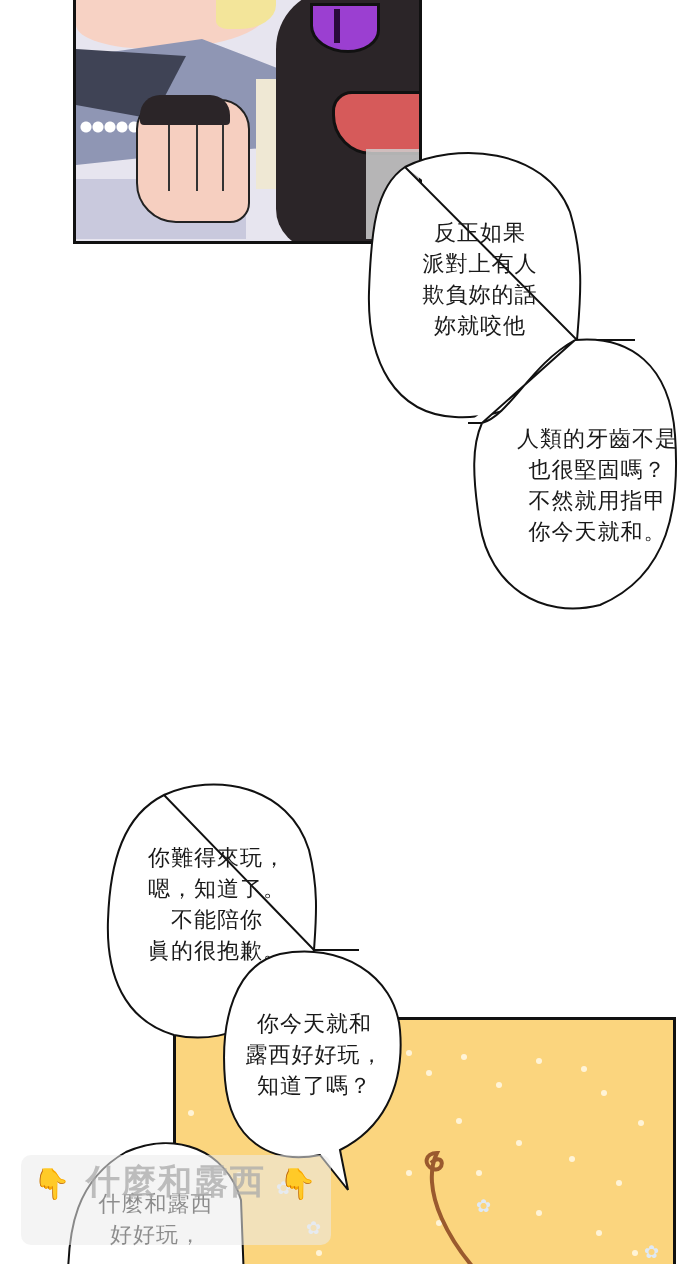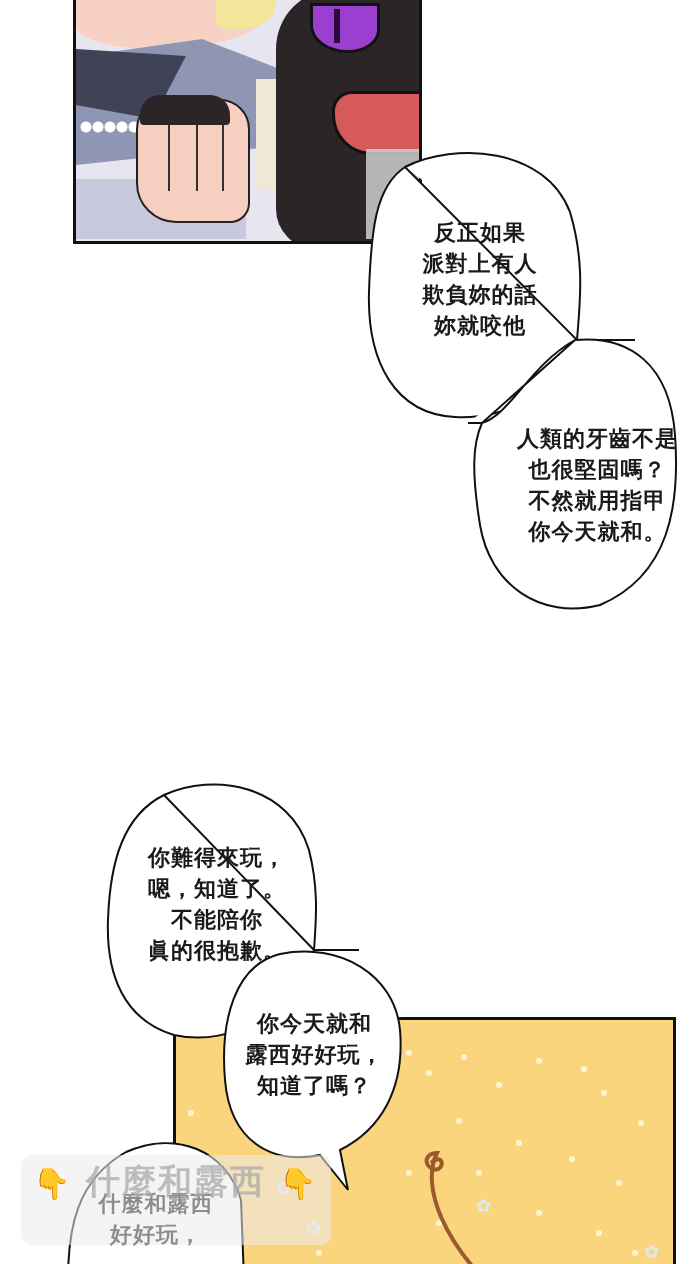--- a/index.html
+++ b/index.html
@@ -27,21 +27,21 @@
                     border-radius:60px 0 0 40px; }
   .panel-top .cat-eye { position:absolute; left:234px; top:4px; width:64px; height:44px; background:#9b3fd1;
                         border:3px solid #111; border-radius:0 0 50% 60%; }
   .panel-top .cat-eye-pupil { position:absolute; left:258px; top:10px; width:6px; height:34px; background:#2a0b3a; }
   .panel-top .cat-mouth { position:absolute; left:256px; top:92px; width:90px; height:58px; background:#d65a5a;
                           border:3px solid #111; border-radius:20px 0 0 40px; }
   .panel-top .cat-paw { position:absolute; left:64px; top:96px; width:90px; height:30px; background:#2b2528; border-radius:20px 20px 4px 4px; }
   .panel-top .fade { position:absolute; left:290px; top:150px; width:60px; height:90px; background:#cfcfcf; opacity:.85; }
 
   
-  .bubble { position:absolute;font-weight:bold; }
+  .bubble { position:absolute; }
   .bubble svg { position:absolute; left:0; top:0; overflow:visible; }
   .bubble-text { position:absolute; left:0; width:100%; text-align:center; color:#1a1a1a;
                  font-size:22px; line-height:31px; letter-spacing:1px; }
   .bubble-text span { display:block; white-space:nowrap; }
 
   
   .panel-yellow { position:absolute; left:173px; top:1017px; width:497px; height:260px;
                   border:3px solid #111; background:#fbd57e; overflow:hidden; }
   .star { position:absolute; width:6px; height:6px; border-radius:50%; background:#fff6dc; opacity:.95; }
   .flake { position:absolute; width:16px; height:16px; color:#dfe9f5; font-size:18px; line-height:16px; }

